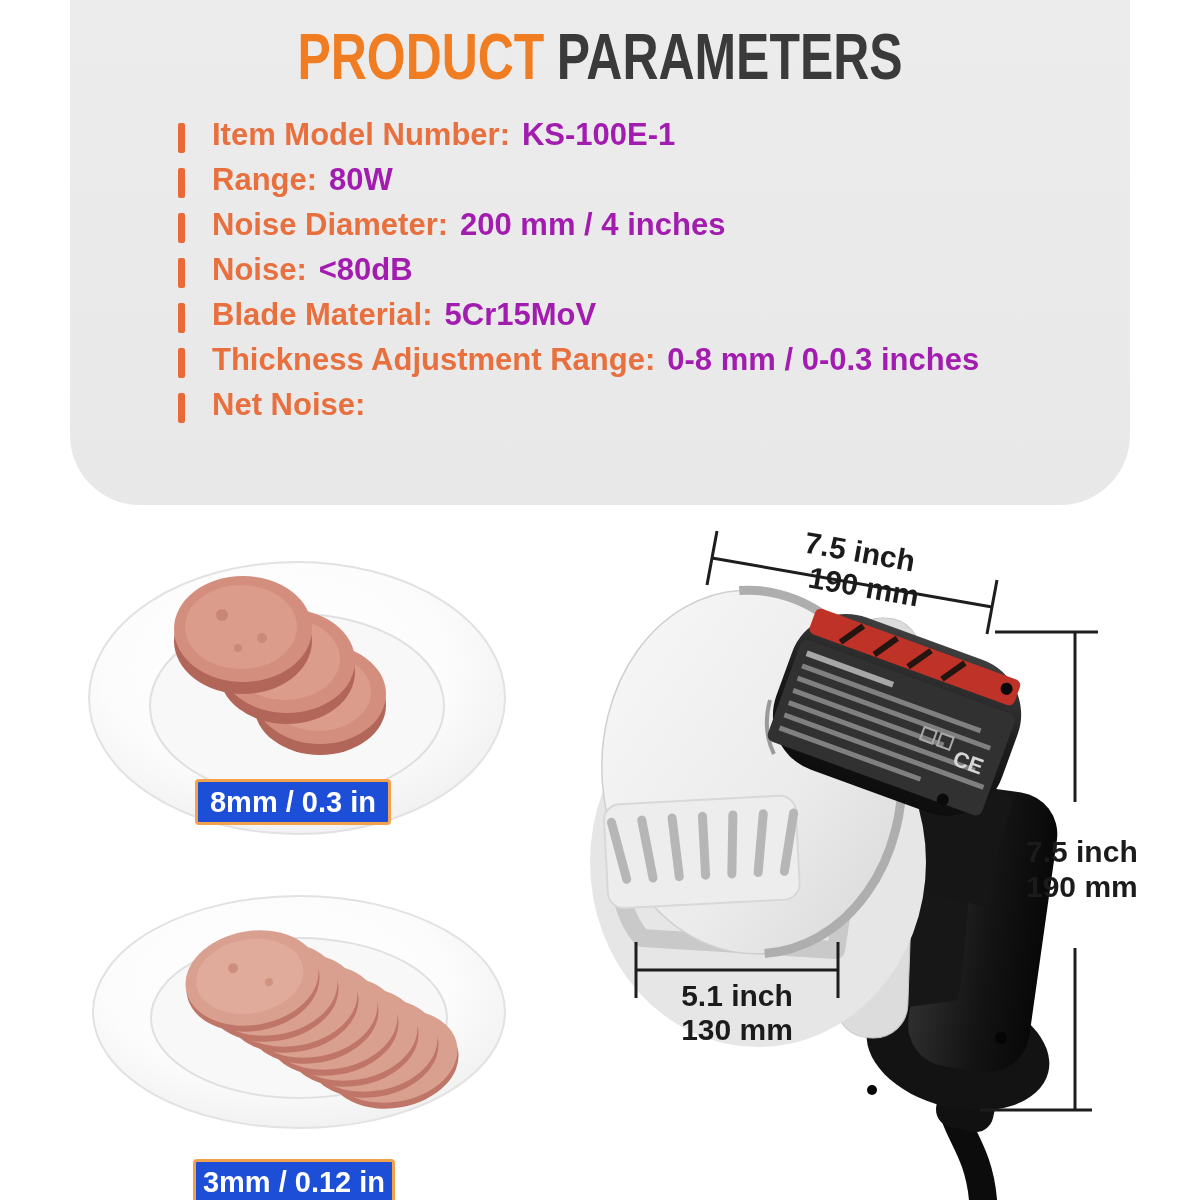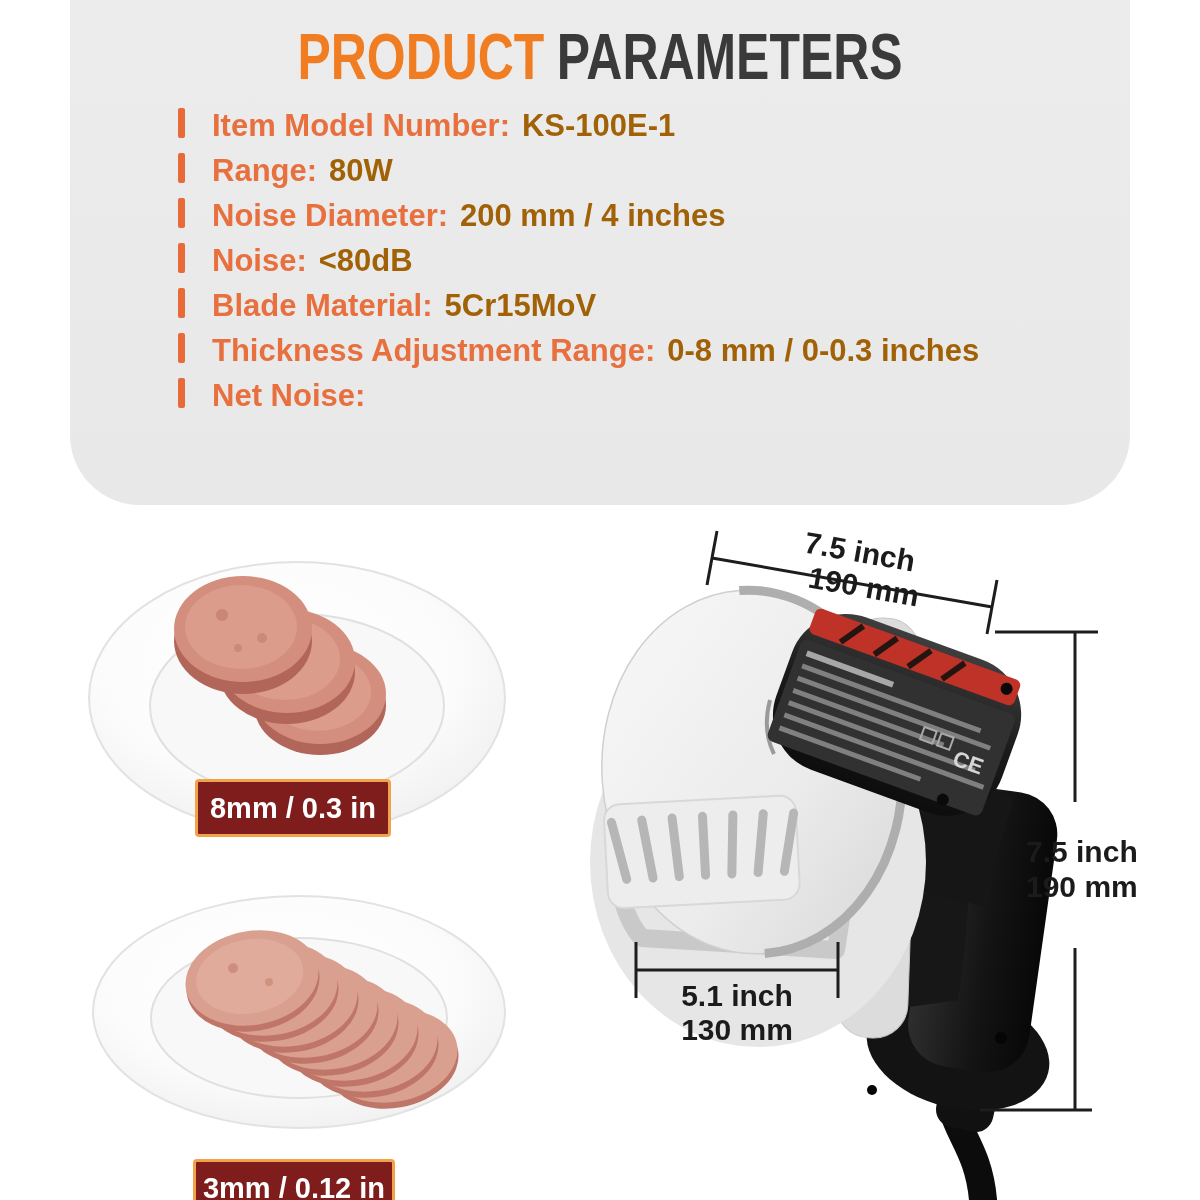--- a/index.html
+++ b/index.html
@@ -14,26 +14,26 @@
   }
   .page-title{
     position:absolute;left:70px;top:20px;width:1060px;
     text-align:center;font-size:64px;font-weight:700;letter-spacing:0px;
     transform:scaleX(0.78);transform-origin:50% 50%;
     white-space:nowrap;
   }
   .t-orange{color:#f07d22;}
   .t-dark{color:#3a3a3a;margin-left:16px;}
   .param-list{position:absolute;left:172px;top:108px;}
-  .param-row{display:flex;align-items:flex-start;height:45px;padding-left:6px;}
+  .param-row{display:flex;align-items:flex-end;height:45px;padding-left:6px;}
   .tick-bar{width:7px;height:30px;background:#e86a38;border-radius:2px;margin-right:27px;flex:none;}
   .p-label{color:#e8703e;font-size:31px;font-weight:700;white-space:pre;}
-  .p-value{color:#a16207;font-size:31px;font-weight:700;margin-left:12px;white-space:pre;}
+  .p-value{color:#a21caf;font-size:31px;font-weight:700;margin-left:12px;white-space:pre;}
   .badge{
-    position:absolute;height:58px;background:#7f1d1d;border:3px solid #f4a14b;
+    position:absolute;height:46px;background:#1d4ed8;border:3px solid #f4a14b;
     box-sizing:border-box;border-radius:4px;color:#fff;font-size:29px;font-weight:700;
     display:flex;align-items:center;justify-content:center;white-space:nowrap;
   }
   .badge-8mm{left:195px;top:779px;width:196px;}
   .badge-3mm{left:193px;top:1159px;width:202px;}
   .art{position:absolute;left:0;top:0;}
   .dim-text{fill:#1b1b1b;font-size:30px;font-weight:600;font-family:"Liberation Sans",sans-serif;}
 </style>
 </head>
 <body>

